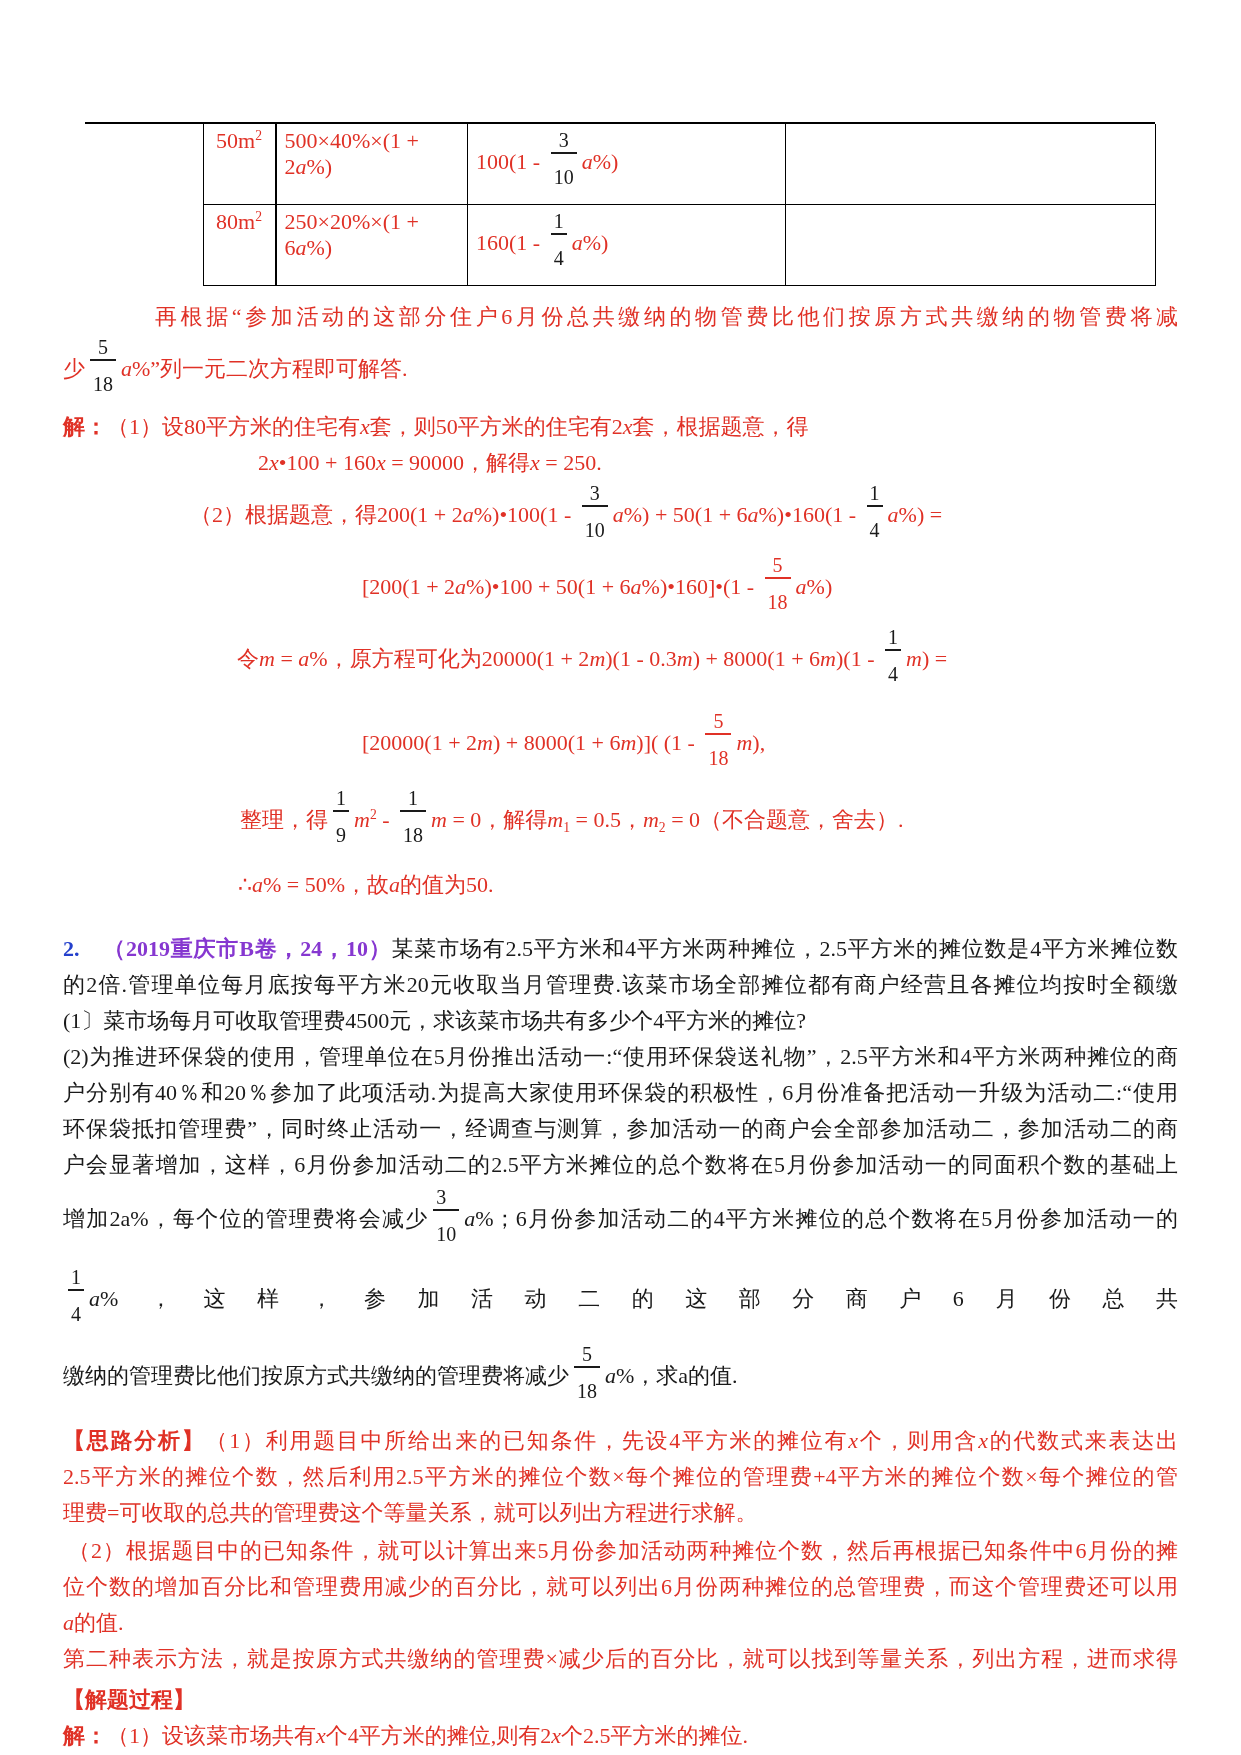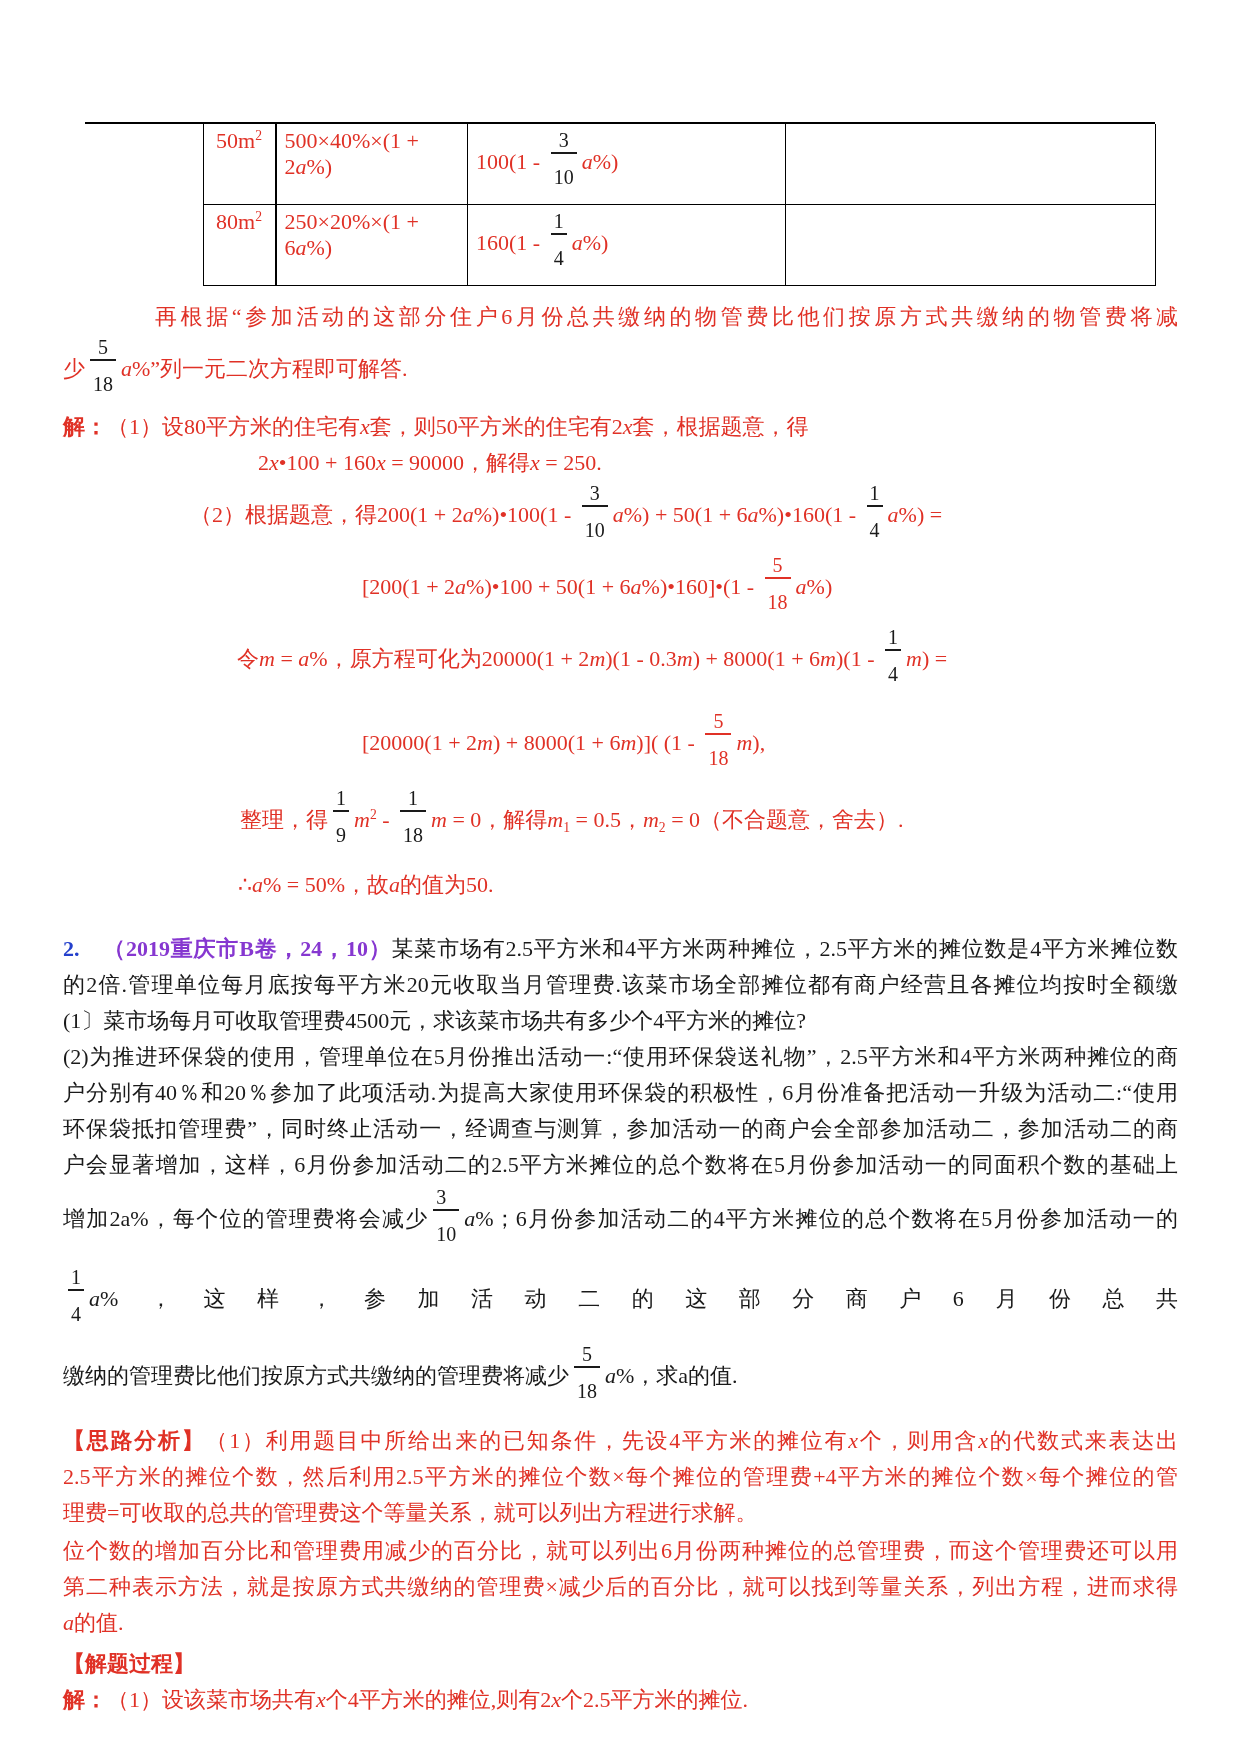--- a/index.html
+++ b/index.html
@@ -108,21 +108,22 @@
     <div class="q2ln just" style="margin-top:8px;"><span class="frac"><span class="num">1</span><span class="den">4</span></span><span class="it">a</span><span>%，这样，参加活动二的这部分商户6月份总共</span></div>
     <div class="q2ln" style="margin-top:5px;"><span>缴纳的管理费比他们按原方式共缴纳的管理费将减少</span><span class="frac"><span class="num">5</span><span class="den">18</span></span><span class="it">a</span><span>%，求a的值.</span></div>
   </div>
 
   <div id="an1">
     <div class="ln red just"><span class="bd">【思路分析】</span><span>（1）利用题目中所给出来的已知条件，先设4平方米的摊位有</span><span class="it">x</span><span>个，则用含</span><span class="it">x</span><span>的代数式来表达出</span></div>
     <div class="ln red just"><span>2.5平方米的摊位个数，然后利用2.5平方米的摊位个数×每个摊位的管理费+4平方米的摊位个数×每个摊位的管</span></div>
     <div class="ln red"><span>理费=可收取的总共的管理费这个等量关系，就可以列出方程进行求解。</span></div>
   </div>
   <div id="an2">
+    <div class="ln red just" style="padding-left:5px;"><span>（2）根据题目中的已知条件，就可以计算出来5月份参加活动两种摊位个数，然后再根据已知条件中6月份的摊</span></div>
     <div class="ln red just"><span>位个数的增加百分比和管理费用减少的百分比，就可以列出6月份两种摊位的总管理费，而这个管理费还可以用</span></div>
+    <div class="ln red"><span class="it">a</span><span>的值.</span></div>
     <div class="ln red just"><span>第二种表示方法，就是按原方式共缴纳的管理费×减少后的百分比，就可以找到等量关系，列出方程，进而求得</span></div>
-    <div class="ln red"><span class="it">a</span><span>的值.</span></div>
   </div>
 
   <div id="ptitle" class="red"><span class="bd">【解题过程】</span></div>
   <div class="ln red"><span class="bd">解：</span><span>（1）设该菜市场共有</span><span class="it">x</span><span>个4平方米的摊位,则有2</span><span class="it">x</span><span>个2.5平方米的摊位.</span></div>
 
 </div>
 
 </body></html>

